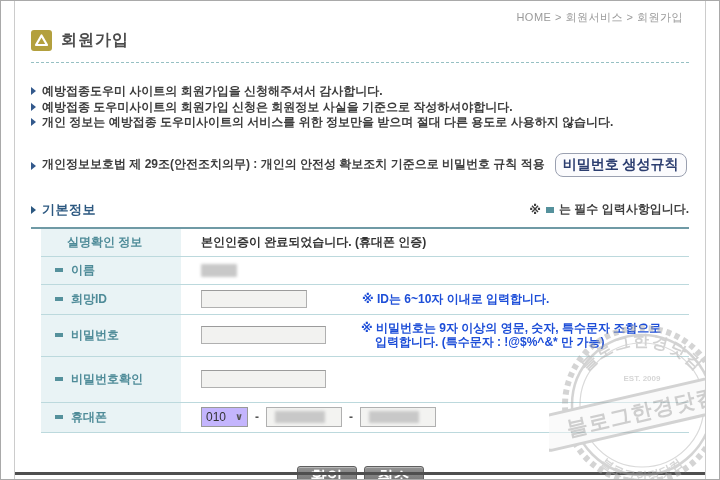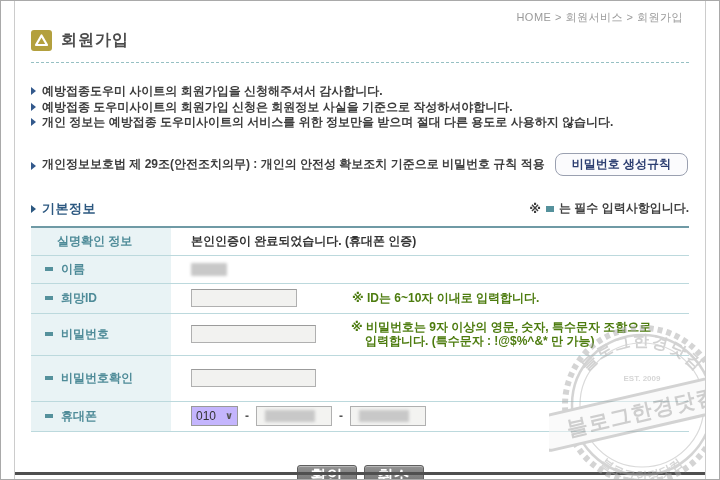--- a/index.html
+++ b/index.html
@@ -36,32 +36,32 @@
   .arrow-bullet {
     display:inline-block; width:0; height:0; flex:0 0 auto;
     border-left:5px solid #33598c; border-top:4px solid transparent; border-bottom:4px solid transparent;
     margin-right:6px; margin-top:3px;
   }
   .intro { margin-top:21px; list-style:none; }
   .intro li { display:flex; align-items:flex-start; font-size:12px; font-weight:bold; color:#3c3c3c; line-height:15.5px; }
 
   .privacy-row { margin-top:22px; display:flex; align-items:center; font-size:12px; font-weight:bold; color:#3c3c3c; }
   .rule-badge {
-    margin-left:10px; font-family:inherit; font-size:12px; font-weight:bold; color:#2c3e70;
-    background:#fbfbfd; border:1px solid #9aa0b0; border-radius:8px; padding:2px 16px 2px; cursor:pointer;
+    margin-left:10px; font-family:inherit; font-size:14px; font-weight:bold; color:#2c3e70;
+    background:#fbfbfd; border:1px solid #9aa0b0; border-radius:8px; padding:2px 7px 2px; cursor:pointer;
   }
 
   .section-row { margin-top:24px; display:flex; align-items:center; justify-content:space-between; }
   .section-title { display:flex; align-items:center; font-size:13px; font-weight:bold; color:#2c5880; letter-spacing:.5px; }
   .section-title .arrow-bullet { border-left-color:#2c5880; margin-top:0; }
   .required-note { font-size:12px; font-weight:bold; color:#3f3f3f; display:flex; align-items:center; gap:5px; }
   .req-square { display:inline-block; width:8px; height:6px; background:#55919c; }
 
   .info-table { margin-top:8px; border-top:2px solid #6f9aa5; width:100%; }
-  .t-row { display:flex; border-bottom:1px solid #bcd9dd; align-items:center; }
+  .t-row { display:flex; border-bottom:1px solid #bcd9dd; align-items:center;margin-left:10px; }
   .t-label {
     width:140px; flex:0 0 auto; align-self:stretch; background:#e9f3f5;
     display:flex; align-items:center; font-size:12px; font-weight:bold; color:#4e8b98;
     padding-left:14px;
   }
   .t-label .label-bullet { display:inline-block; width:8px; height:4px; background:#55919c; margin-right:8px; flex:0 0 auto; }
   .t-label.no-bullet { padding-left:26px; }
   .t-value { flex:1; display:flex; align-items:center; padding-left:20px; font-size:12px; }
   .row-identity { height:28px; } .row-name { height:28px; } .row-id { height:30px; }
   .row-password { height:42px; } .row-password2 { height:46px; } .row-phone { height:30px; }
@@ -72,21 +72,21 @@
   .redacted.name { width:36px; height:13px; }
   .redacted.ph { width:50px; height:12px; }
 
   .text-input {
     height:18px; background:#f2f2f0; border:1px solid #b0b0b0; border-top-color:#9b9b9b;
     font-family:inherit; font-size:12px; padding:0 4px;
   }
   .input-id { width:106px; }
   .input-pw { width:125px; }
 
-  .field-note { font-weight:bold; color:#4d7c0f; line-height:14px; }
+  .field-note { font-weight:bold; color:#1d4ed8; line-height:14px; }
   .note-id { margin-left:55px; }
   .note-pw { margin-left:35px; }
   .note-pw .line2 { display:block; padding-left:14px; }
 
   .phone-select {
     width:47px; height:20px; background:#c4b5fd; border:1px solid #999;
     display:inline-flex; align-items:center; justify-content:space-between;
     padding:0 4px; font-size:12px; color:#333; cursor:pointer;
   }
   .chev { font-size:10px; color:#555; font-weight:bold; line-height:1; }

